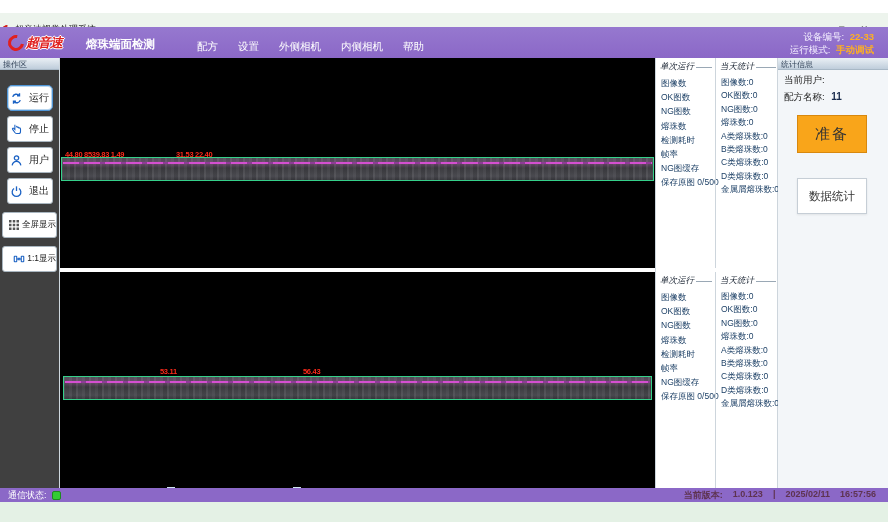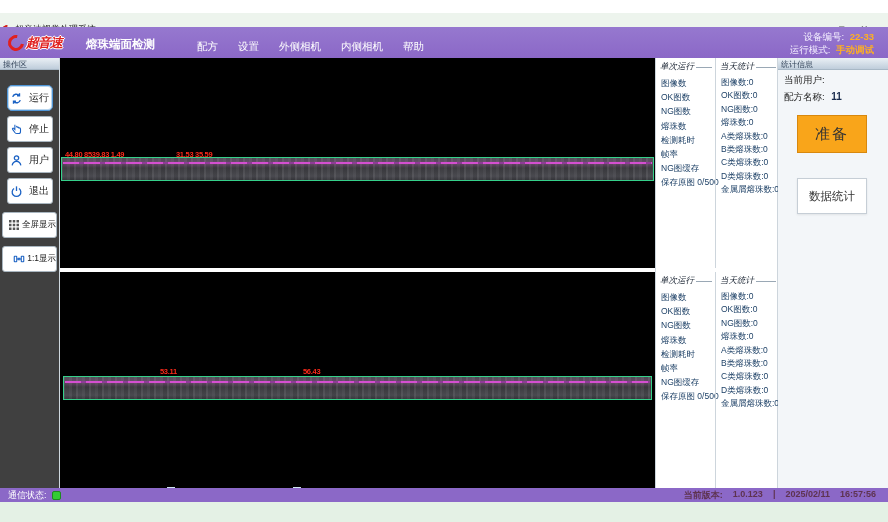--- a/index.html
+++ b/index.html
@@ -220,21 +220,21 @@
               <path d="M12.5 9.8 14.7 12l-2.2 2.2"></path>
               <path d="M11.5 9.8 9.3 12l2.2 2.2"></path>
           </svg>
           <span>1:1显示</span>
         </div>
       </div>
     </div>
 
     <div class="cam cam1">
       <span class="ann ann-a">44.80 8539.83 1.49</span>
-      <span class="ann ann-b">31.53 35.59</span>
+      <span class="ann ann-b">31.53 22.40</span>
       <div class="strip-area">
         <div class="strip-img"></div>
         <div class="bead-line"></div>
         <div class="roi-rect"></div>
       </div>
     </div>
 
     <div class="cam cam2">
       <span class="ann ann-a">53.11</span>
       <span class="ann ann-b">56.43</span>

